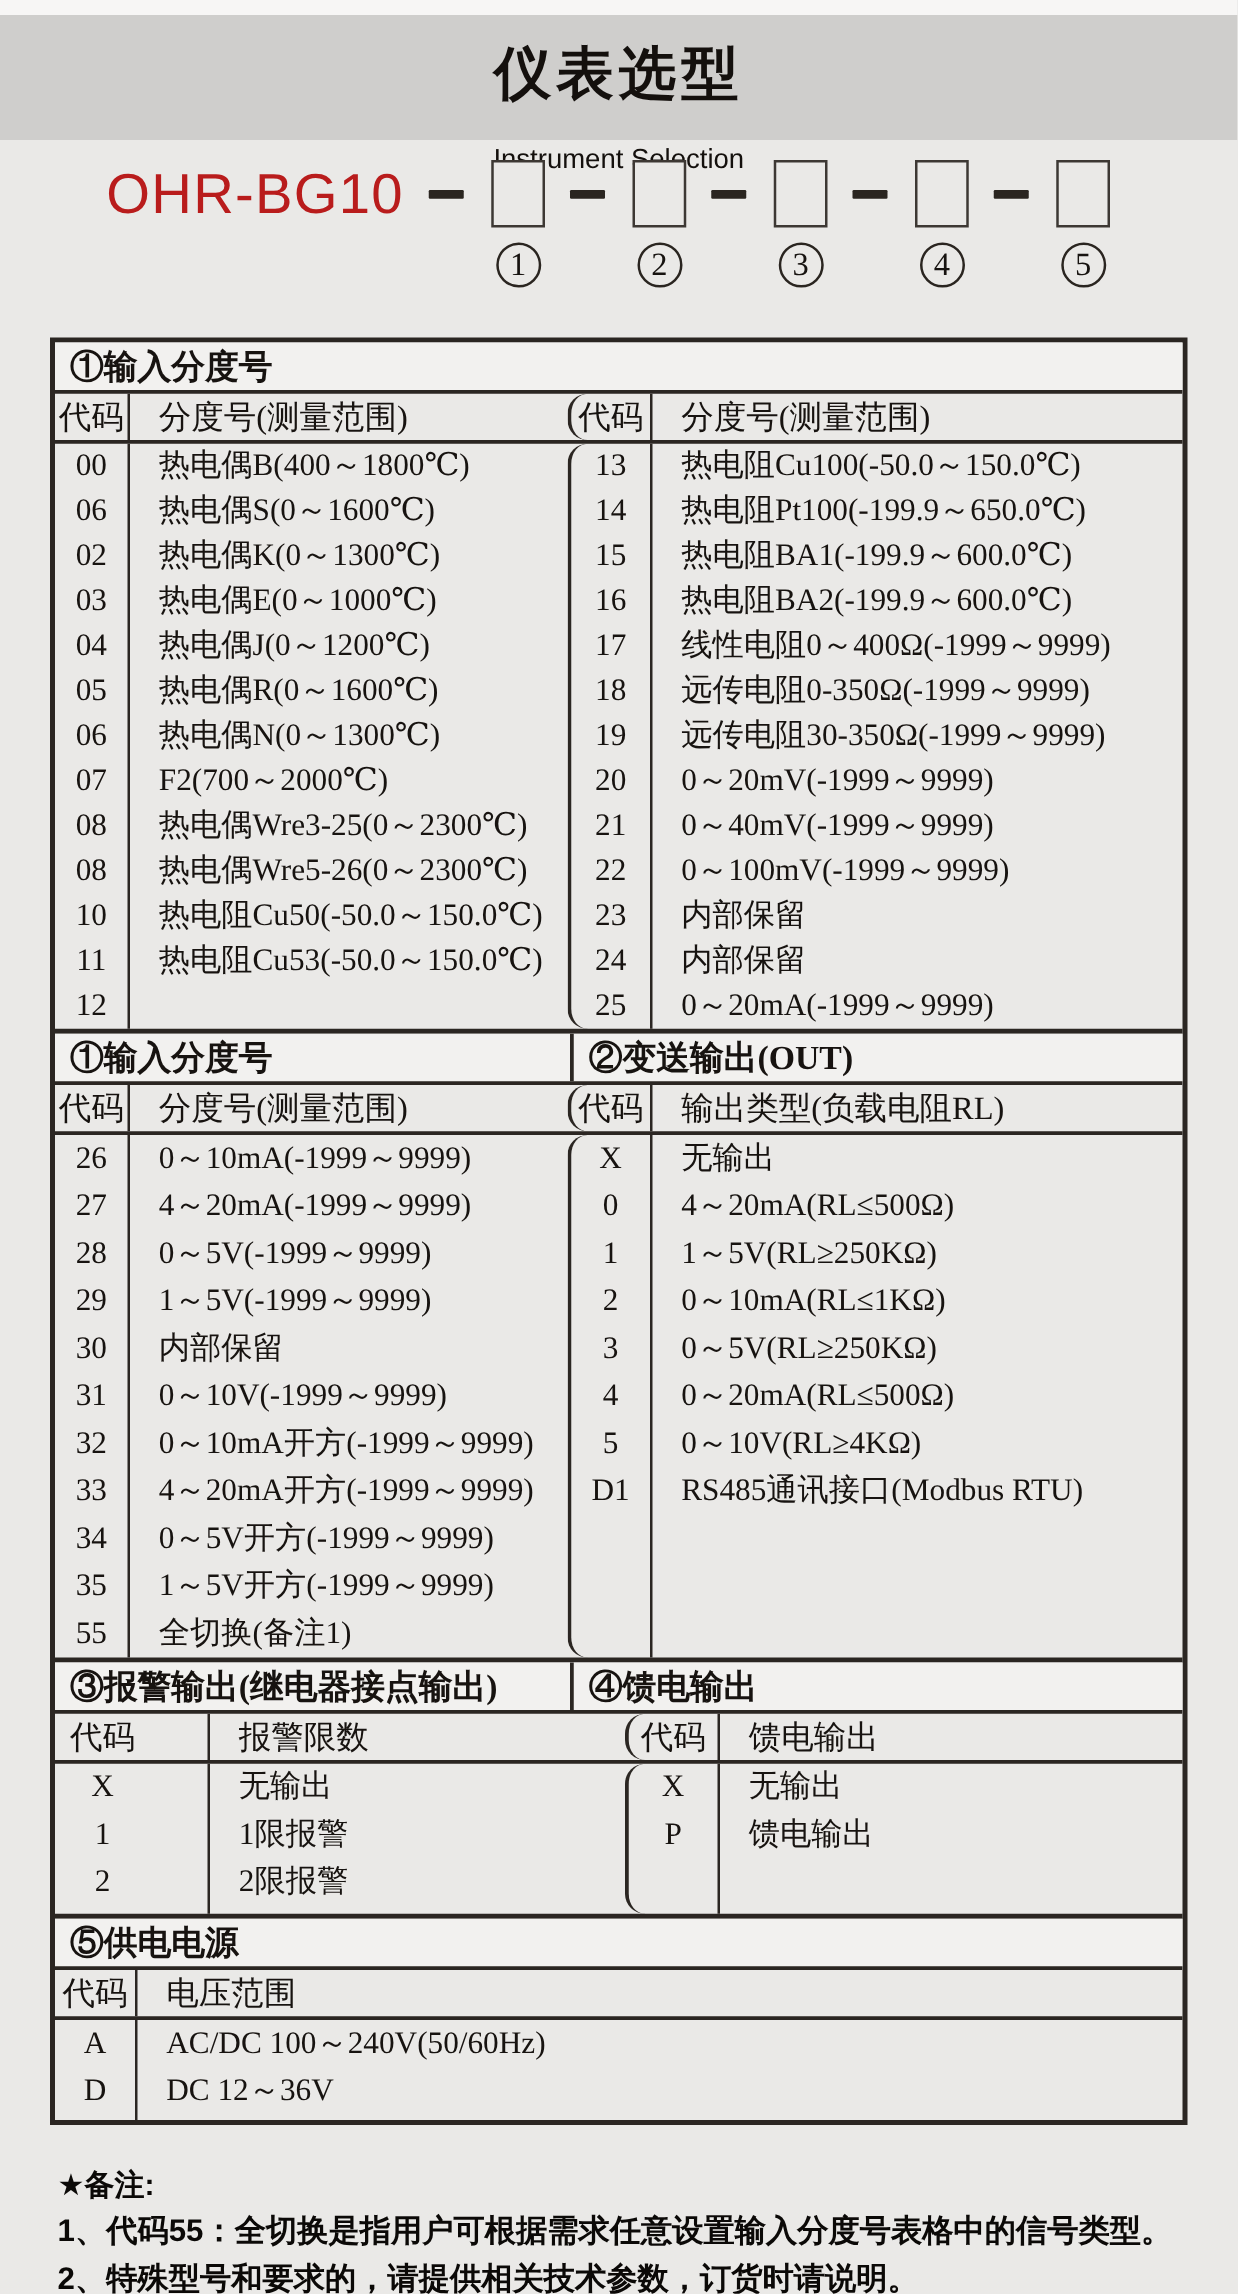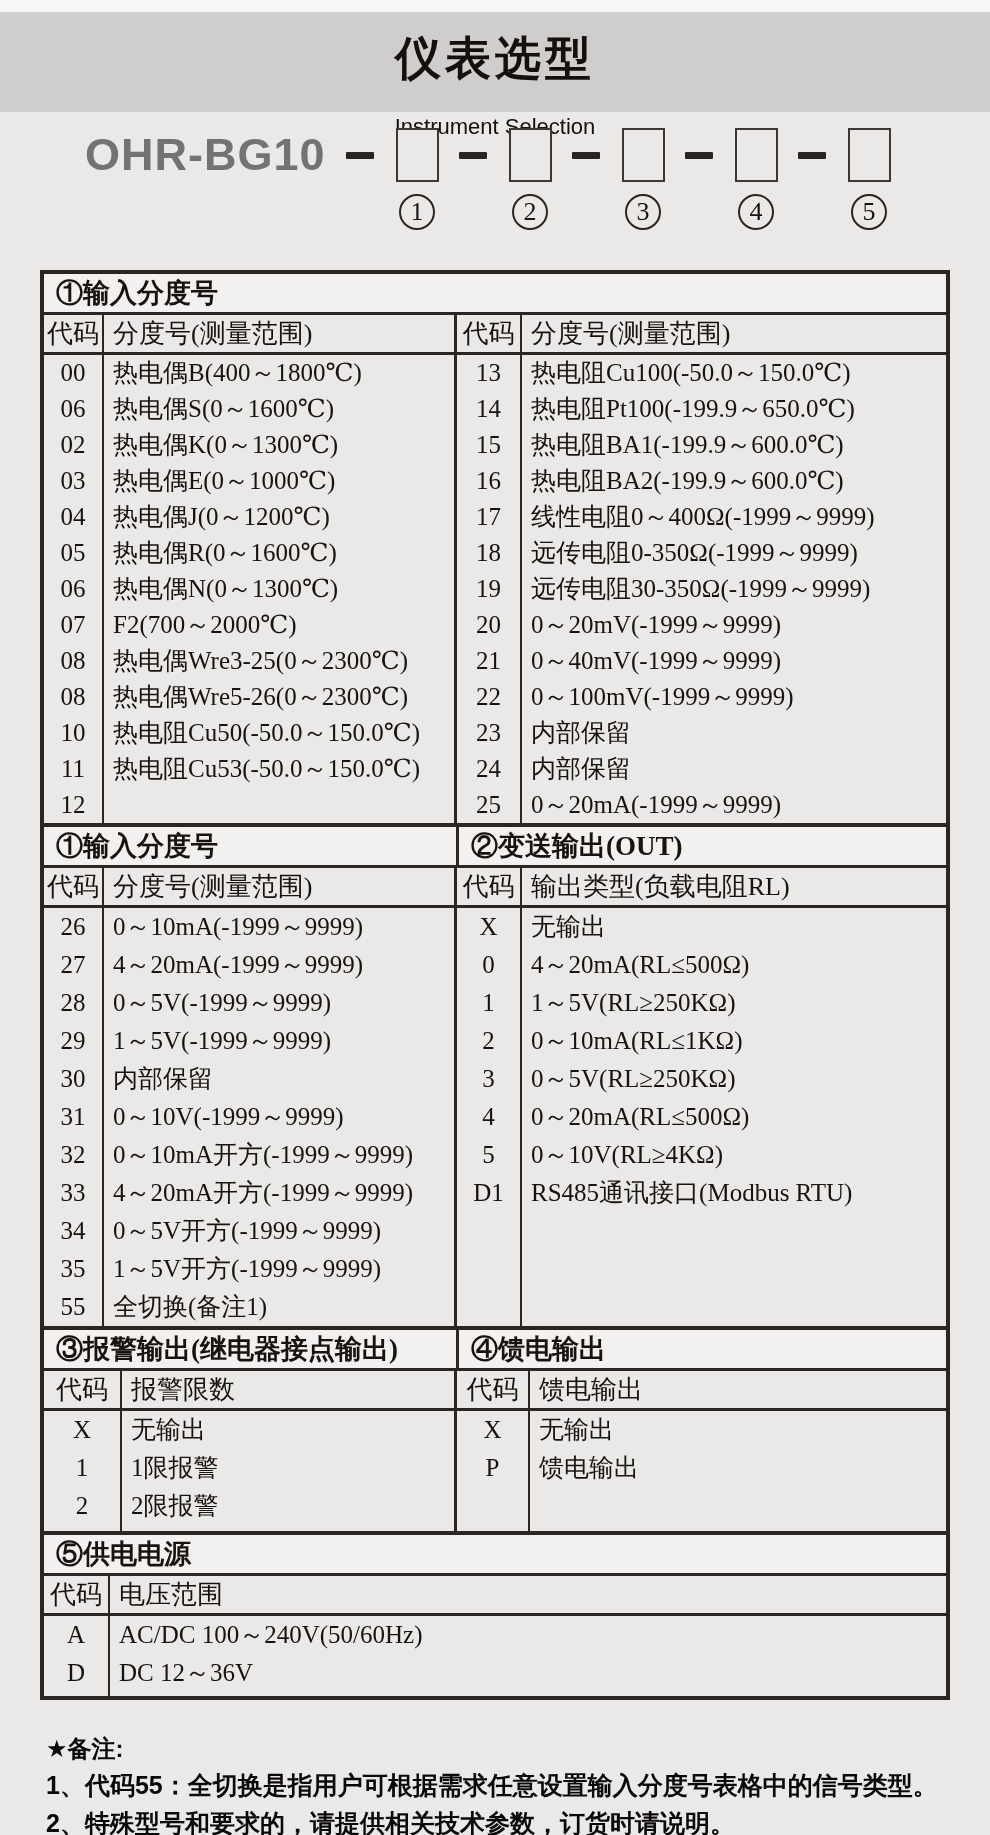--- a/index.html
+++ b/index.html
@@ -26,21 +26,21 @@
     font-weight:bold;font-size:46px;line-height:52px;letter-spacing:4px;color:#14100d;
   }
   .band .subtitle{
     font-family:"Liberation Sans","DejaVu Sans",sans-serif;
     font-size:22px;line-height:24px;color:#14100d;margin-top:31px;
   }
   
   .model{display:flex;align-items:flex-start;margin:16px 0 0 85px;height:122px;}
   .model .prefix{
     font-family:"Liberation Sans","DejaVu Sans",sans-serif;
-    font-weight:bold;font-size:45px;line-height:54px;letter-spacing:1px;color:#737373;
+    font-weight:normal;font-size:45px;line-height:54px;letter-spacing:1px;color:#b91c1c;
   }
   .seg{display:flex;align-items:flex-start;}
   .dash{width:28px;height:7px;background:#2a2520;margin:24px 22px 0 20px;border-radius:1px;}
   .slotwrap{display:flex;flex-direction:column;align-items:center;}
   .slot{width:43px;height:54px;border:2px solid #3d3834;background:var(--pagebg);}
   .poscircle{
     margin-top:12px;width:36px;height:36px;border:2px solid #2a2520;border-radius:50%;
     display:flex;align-items:center;justify-content:center;
     font-size:26px;line-height:1;font-family:"Liberation Serif","DejaVu Serif",serif;
   }
@@ -53,28 +53,28 @@
     font-weight:bold;font-size:27px;line-height:32px;padding:3px 0 3px 12px;white-space:nowrap;
   }
   .trow.split{display:flex;padding:0;}
   .trow.split .lt{width:412px;padding:3px 0 3px 12px;}
   .trow.split .rt{flex:1;border-left:3px solid var(--line);padding:3px 0 0 12px;}
   .hrow{display:flex;border-bottom:3px solid var(--line);}
   .hrow .hc{height:37px;line-height:37px;font-size:26px;white-space:nowrap;}
   .cols{display:flex;}
   .col{display:flex;flex-direction:column;}
   .c{height:36px;line-height:36px;font-size:25px;white-space:nowrap;}
-  .code{text-align:center;}
-  .desc{padding-left:9px;}
+  .code{text-align:center;border-radius:16px;}
+  .desc{padding-left:23px;}
   .bl2{border-left:2px solid var(--line);}
   .bl3{border-left:3px solid var(--line);}
   
   .cw1{width:58px;} .dw1{width:352px;} .cw2{width:66px;} .dw2{flex:1;}
   
-  .cw3{width:76px;} .dw3{width:334px;} .cw4{width:74px;} .dw4{flex:1;}
+  .cw3{width:76px;} .dw3{width:334px;margin-left:46px;} .cw4{width:74px;} .dw4{flex:1;}
   
   .cw5{width:64px;} .dw5{flex:1;}
   .s2c .c{height:38px;line-height:38px;}
   .s3c{min-height:120px;}
   .s3c .c{height:38px;line-height:38px;}
   .s5c{min-height:80px;}
   .s5c .c{height:38px;line-height:38px;}
   
   .notes{
     margin:32px 40px 0 46px;

